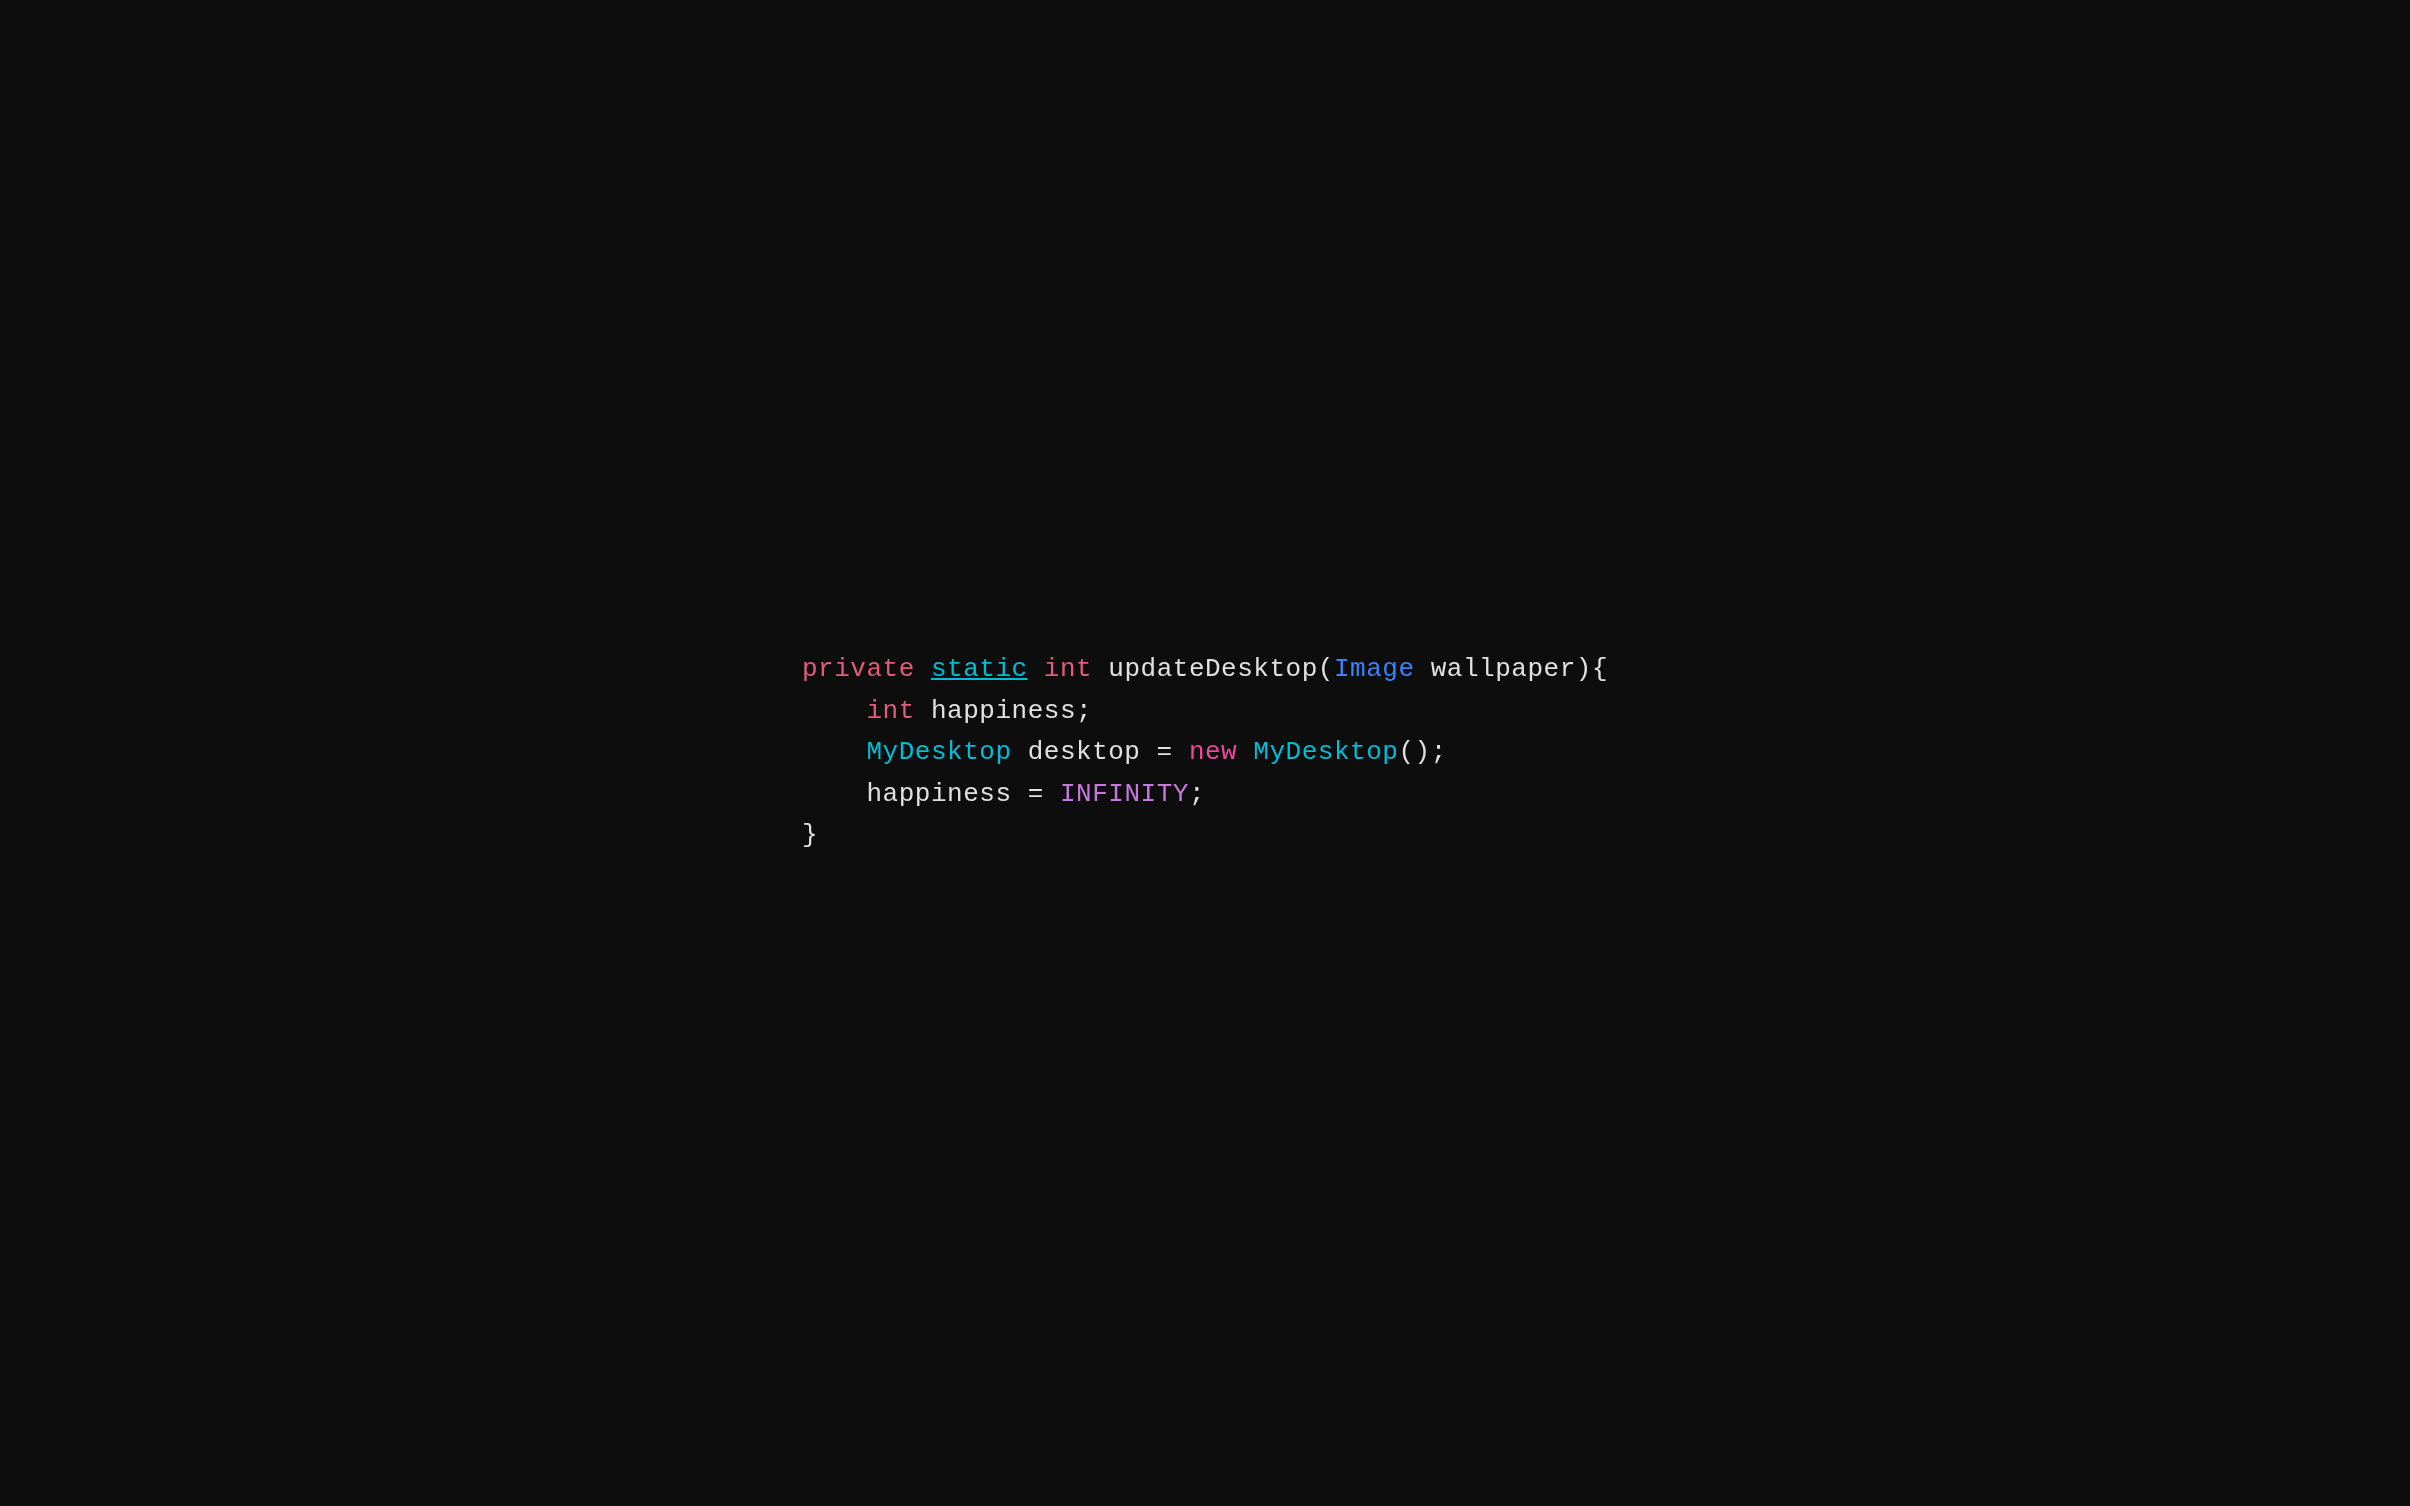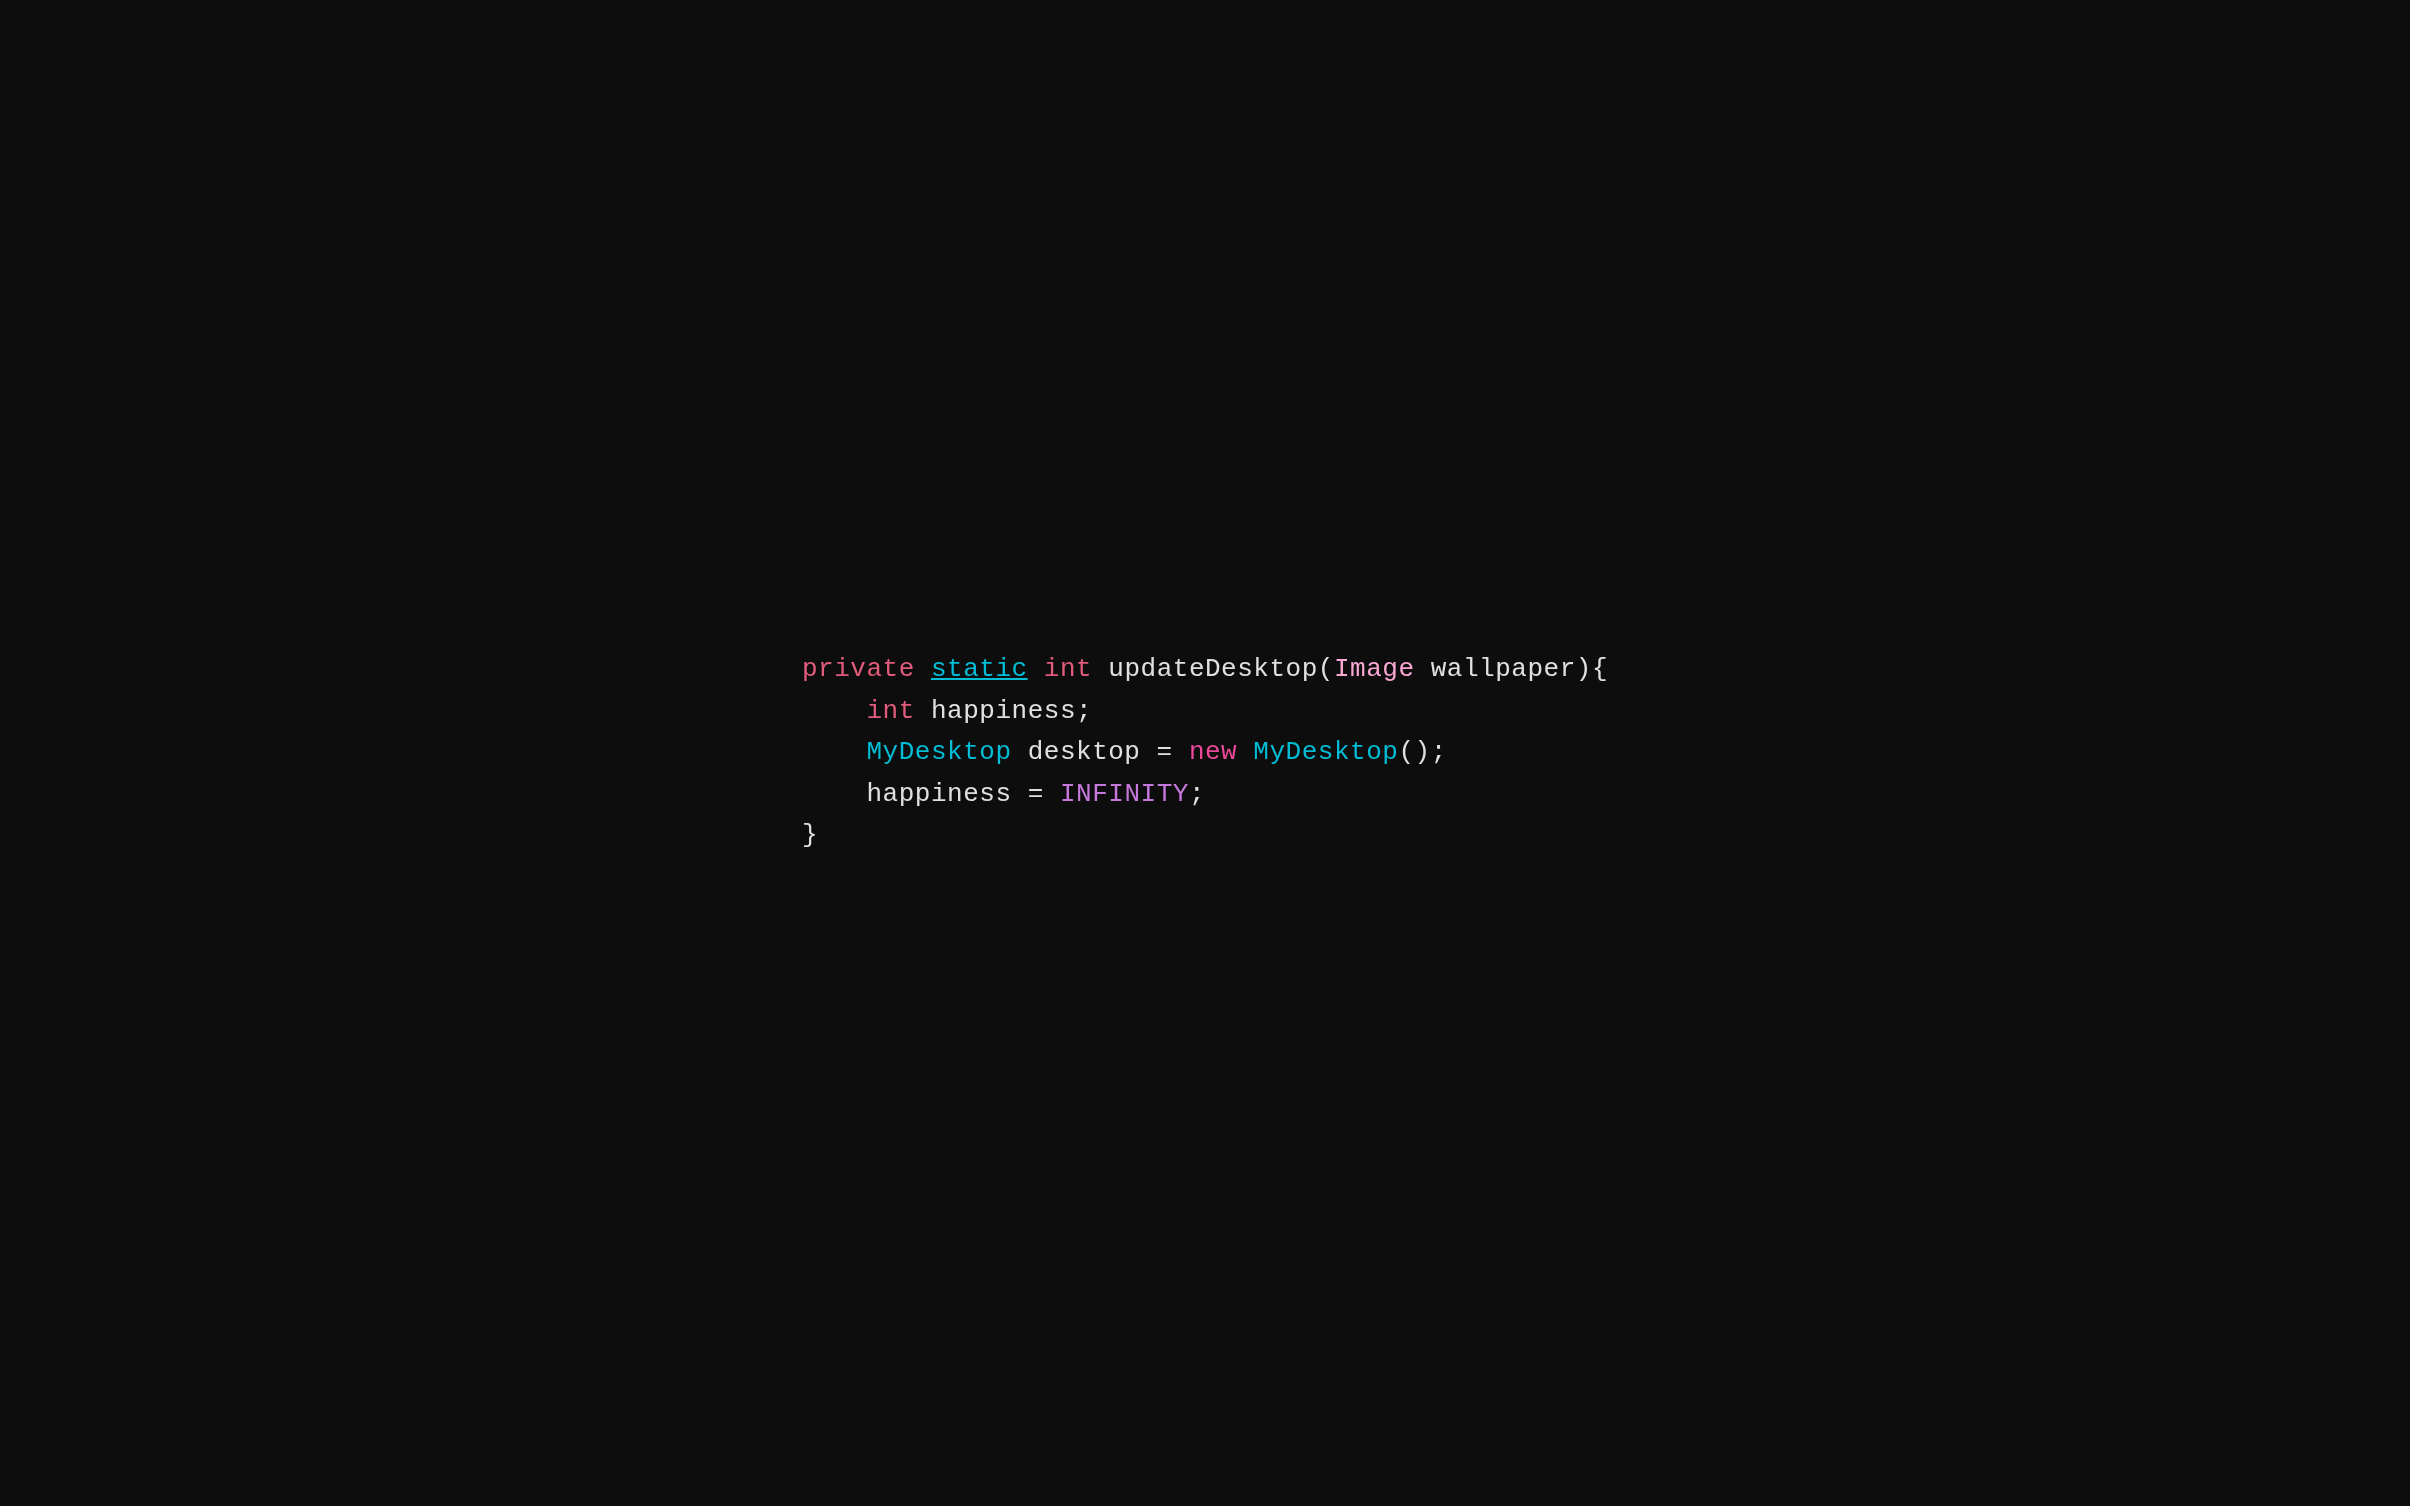--- a/index.html
+++ b/index.html
@@ -30,21 +30,21 @@
       white-space: pre;
       display: block;
     }
 
     .keyword-private { color: #e05c7a; }
     .keyword-static  { color: #00bcd4; text-decoration: underline; }
     .keyword-int     { color: #e05c7a; }
     .keyword-new     { color: #ec4899; }
     .keyword-return  { color: #e05c7a; }
 
-    .type-image      { color: #f9a8d4; text-align: center; }
+    .type-image      { color: #3b82f6; text-align: center; }
     .type-mydesktop  { color: #00bcd4; }
 
     .method-name     { color: #e0e0e0; }
     .plain           { color: #e0e0e0; }
     .constant        { color: #c678dd; }
   </style>
 </head>
 <body>
 
 <div class="code-block">

